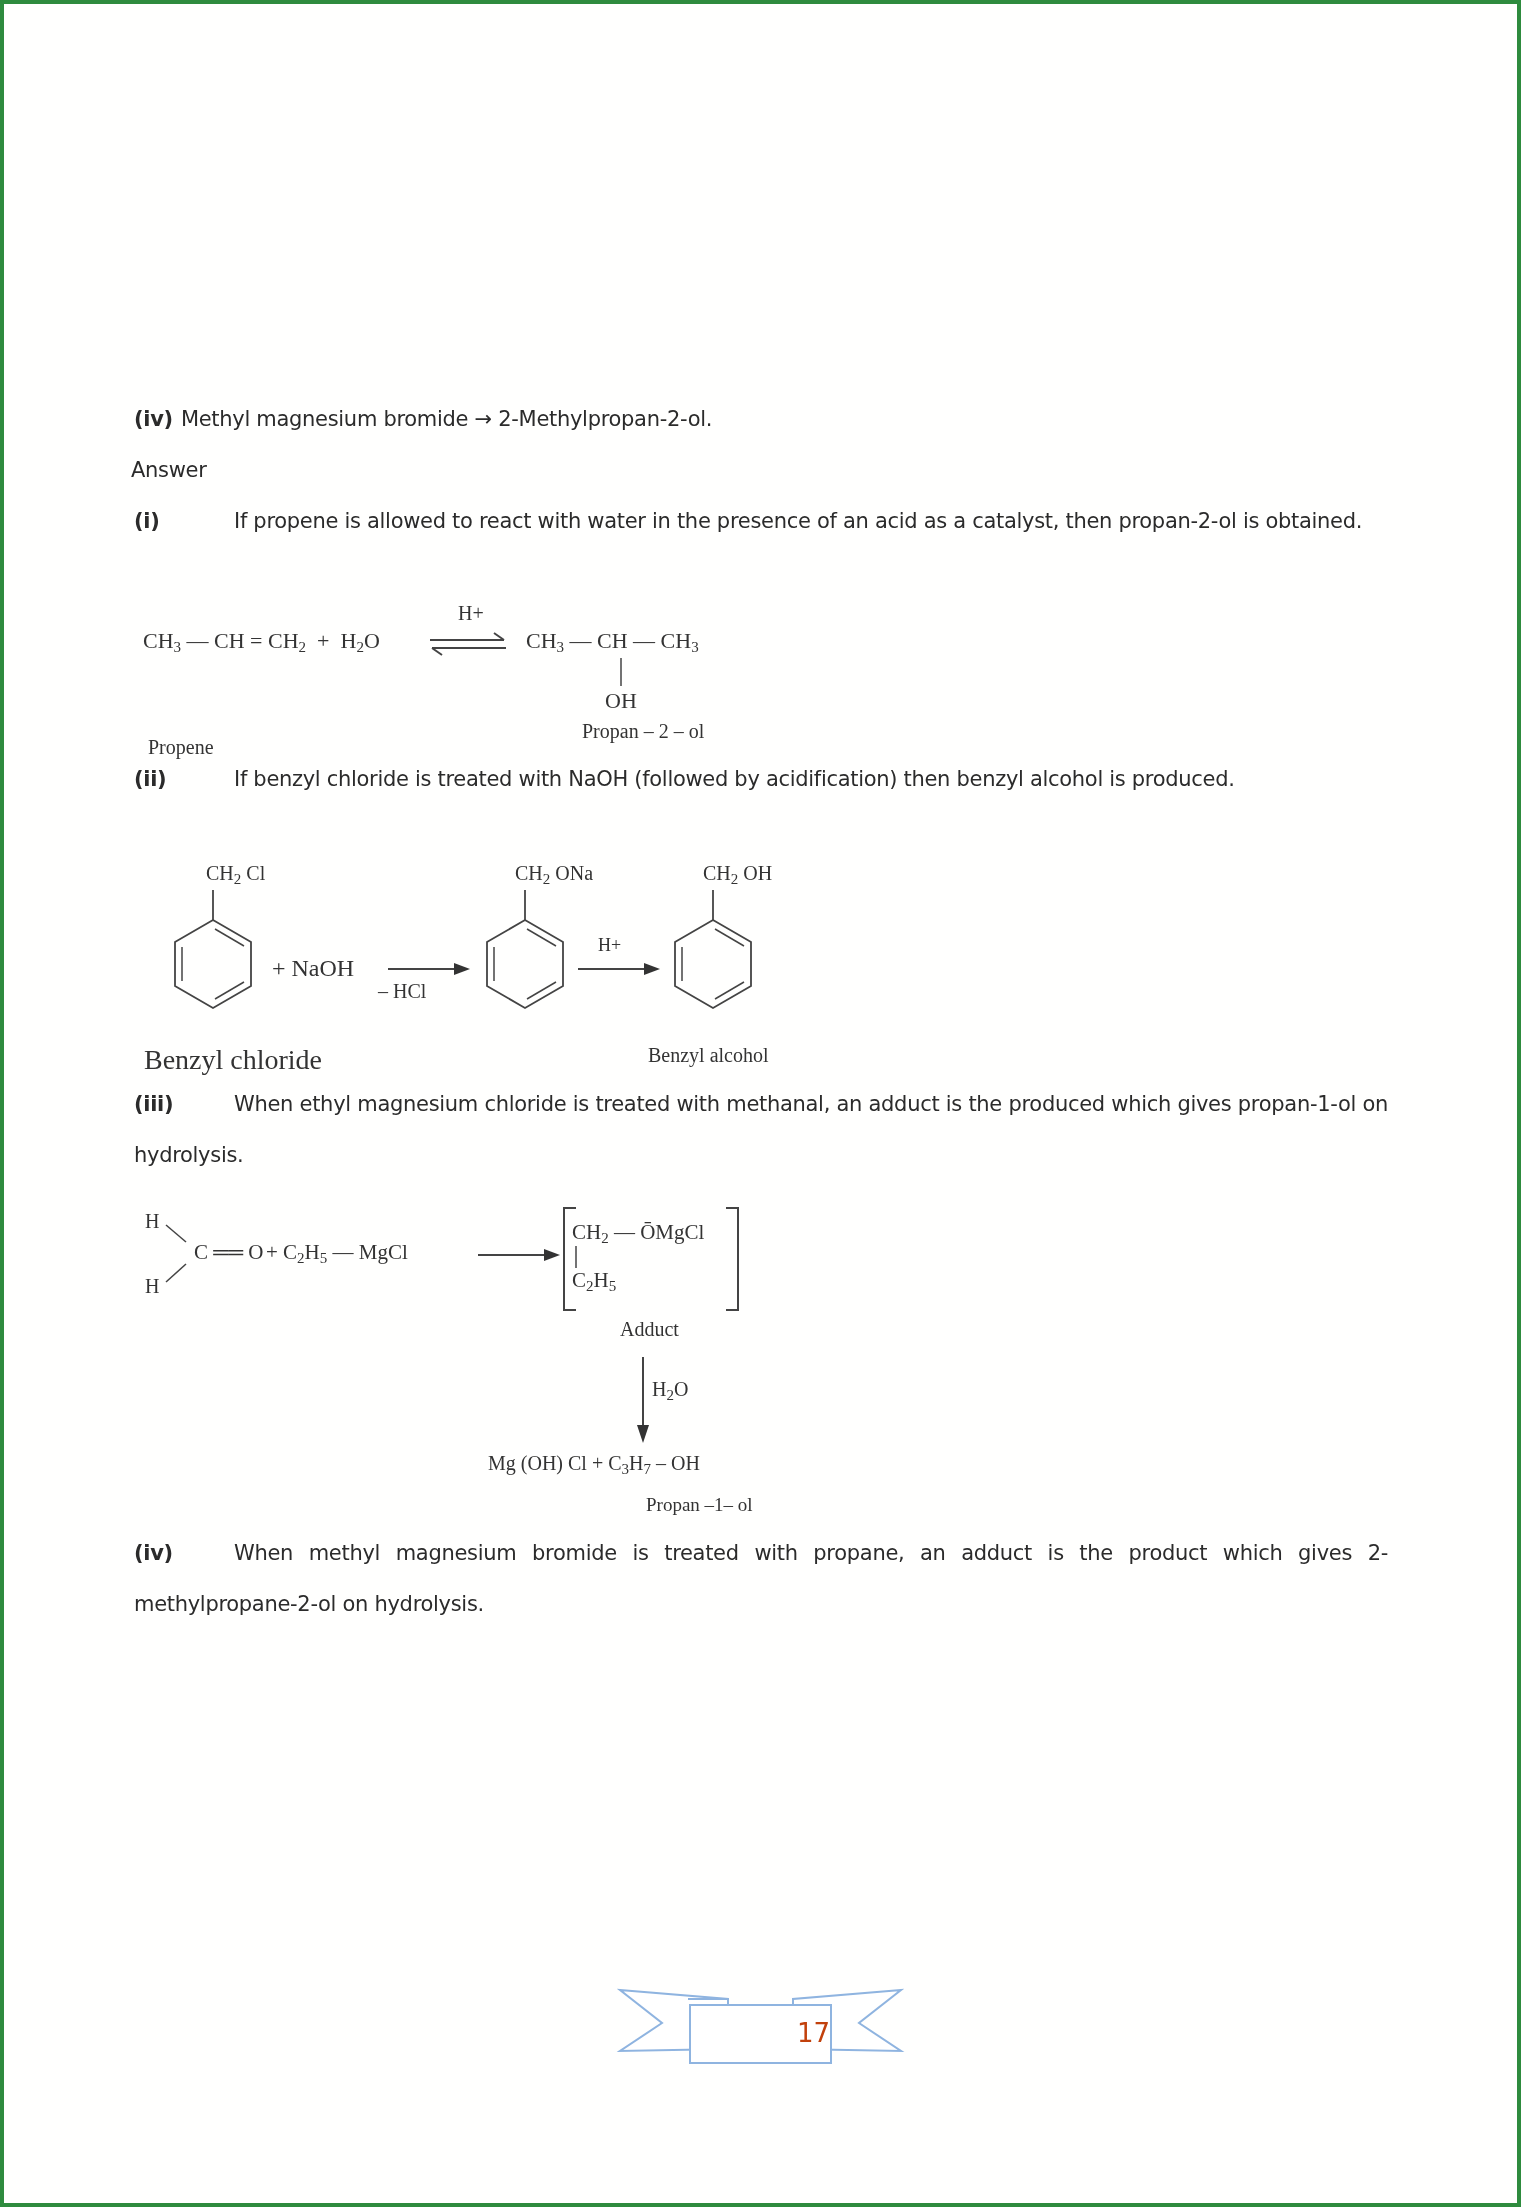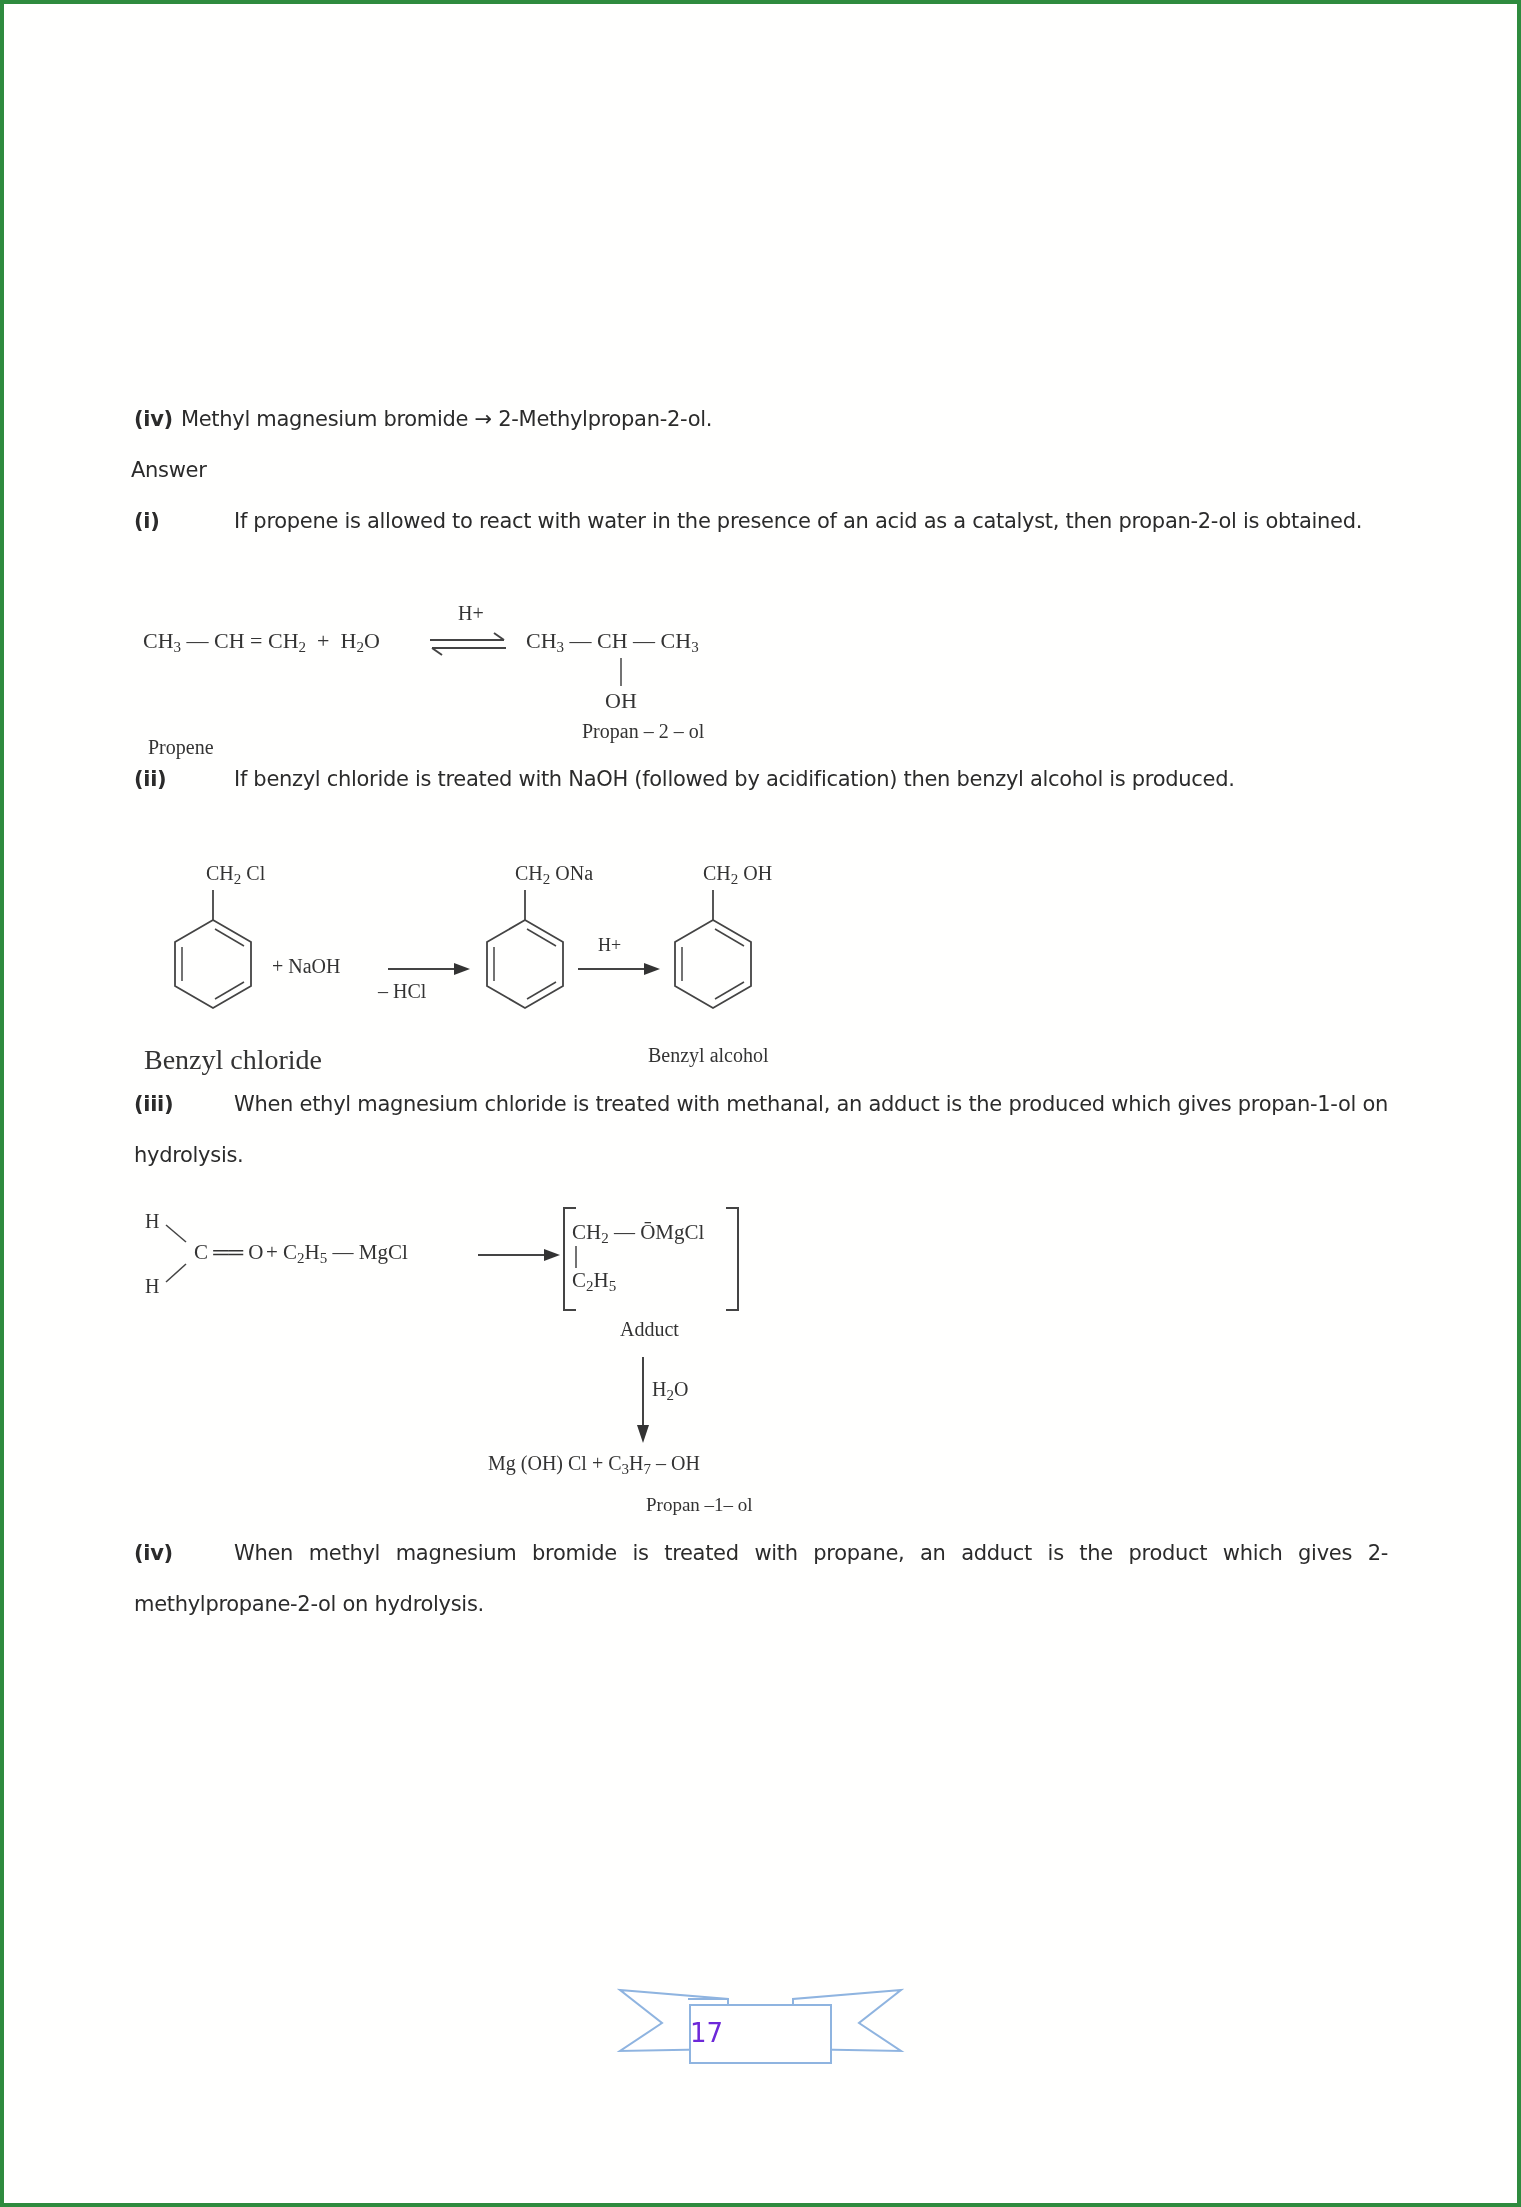--- a/index.html
+++ b/index.html
@@ -13,22 +13,22 @@
     font-family: "DejaVu Sans", sans-serif; font-size: 21px; color: #2b2b2b;
     line-height: 51px; letter-spacing: -0.3px;
   }
   .justify { text-align: justify; text-align-last: left; }
   .num { font-weight: bold; display: inline-block; width: 100px; }
   .num-inline { font-weight: bold; margin-right: 8px; }
   .chem { position: absolute; font-family: "Liberation Serif", "DejaVu Serif", serif; color: #333; font-size: 22px; }
   .chem sub { font-size: 15px; vertical-align: -4px; }
   svg { position: absolute; overflow: visible; }
   .footer-num {
-    position: absolute; left: 690px; top: 2018px; width: 140px; text-align: left;
-    font-family: "DejaVu Sans", sans-serif; font-size: 26px; color: #6d28d9;
+    position: absolute; left: 690px; top: 2018px; width: 140px; text-align: right;
+    font-family: "DejaVu Sans", sans-serif; font-size: 26px; color: #c2410c;
   }
 </style>
 </head>
 <body>
 
 <div class="page-border"></div>
 
 <div class="text" style="top:394px;">
   <span class="num-inline">(iv)</span><span>Methyl magnesium bromide → 2-Methylpropan-2-ol.</span>
 </div>
@@ -63,21 +63,21 @@
 
 <div>
   <div class="chem" style="left:206px; top:862px; font-size:20px;">CH<sub>2</sub> Cl</div>
   <svg style="left:170px; top:890px;" width="90" height="125">
     <line x1="43" y1="0" x2="43" y2="30" stroke="#444" stroke-width="1.8"></line>
     <polygon points="43,30 81,52 81,96 43,118 5,96 5,52" fill="none" stroke="#444" stroke-width="1.8"></polygon>
     <line x1="45" y1="39" x2="74" y2="56" stroke="#444" stroke-width="1.5"></line>
     <line x1="74" y1="92" x2="45" y2="109" stroke="#444" stroke-width="1.5"></line>
     <line x1="12" y1="57" x2="12" y2="91" stroke="#444" stroke-width="1.5"></line>
   </svg>
-  <div class="chem" style="left:272px; top:955px; font-size:20px;">+ NaOH</div>
+  <div class="chem" style="left:272px; top:955px; font-size:24px;">+ NaOH</div>
   <svg style="left:388px; top:962px;" width="85" height="14">
     <line x1="0" y1="7" x2="70" y2="7" stroke="#444" stroke-width="2"></line>
     <polygon points="66,1 82,7 66,13" fill="#333"></polygon>
   </svg>
   <div class="chem" style="left:378px; top:980px; font-size:20px;">– HCl</div>
   <div class="chem" style="left:515px; top:862px; font-size:20px;">CH<sub>2</sub> ONa</div>
   <svg style="left:482px; top:890px;" width="90" height="125">
     <line x1="43" y1="0" x2="43" y2="30" stroke="#444" stroke-width="1.8"></line>
     <polygon points="43,30 81,52 81,96 43,118 5,96 5,52" fill="none" stroke="#444" stroke-width="1.8"></polygon>
     <line x1="45" y1="39" x2="74" y2="56" stroke="#444" stroke-width="1.5"></line>

